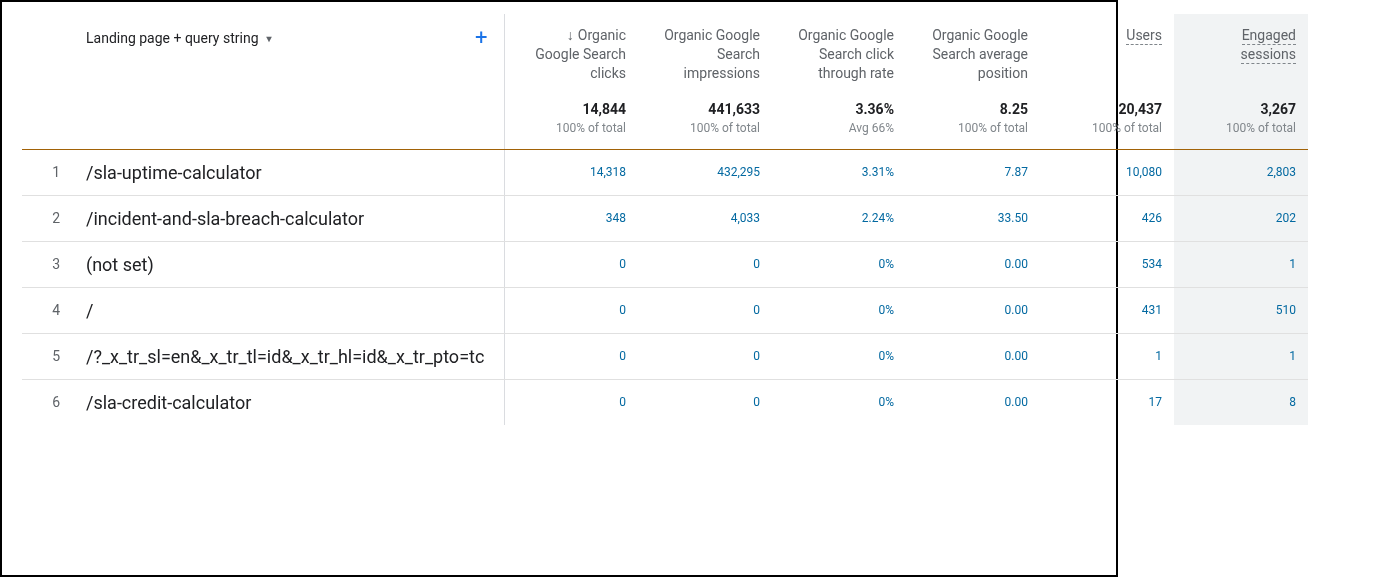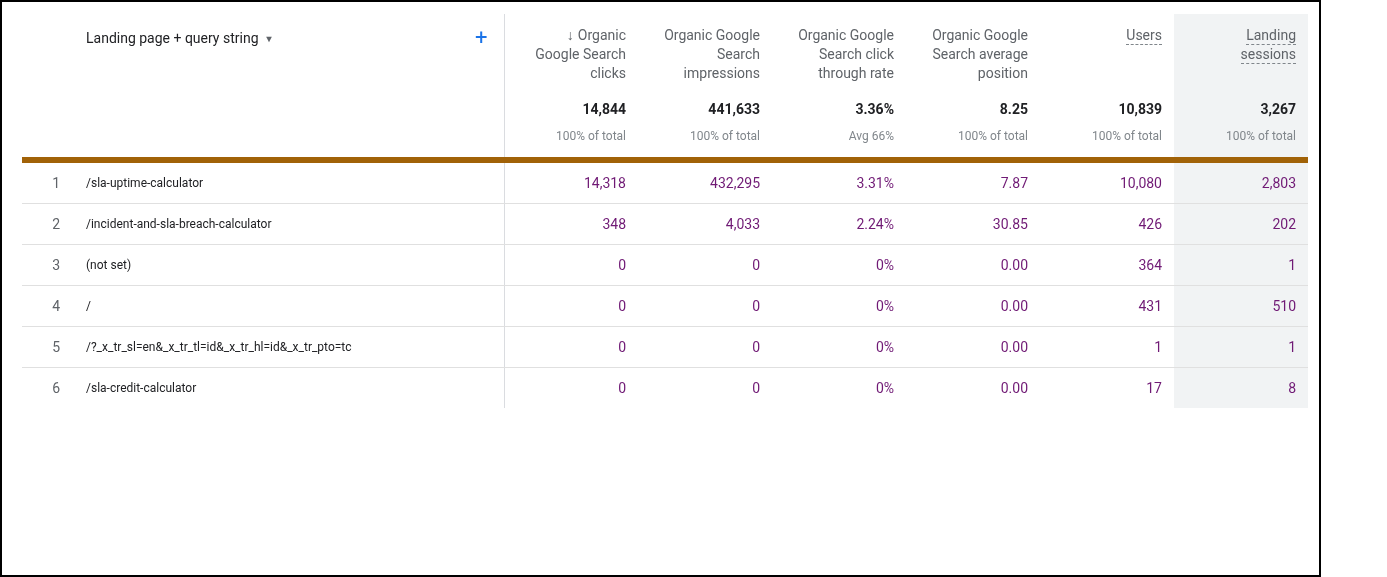--- a/index.html
+++ b/index.html
@@ -4,21 +4,21 @@
 <style>
   * { box-sizing: border-box; }
   html, body {
     margin: 0; padding: 0;
     font-family: Roboto, "Helvetica Neue", Arial, sans-serif;
     font-size: 14px;
     color: #5f6368;
     background: #fff;
   }
   .frame {
-    width: 1321px;
+    width: 1118px;
     height: 577px;
     border: 2px solid #000;
     background: #fff;
     position: relative;
     padding: 12px 20px 12px 20px;
   }
   table {
     border-collapse: collapse;
     width: 100%;
     table-layout: fixed;
@@ -64,55 +64,55 @@
     color: #5f6368;
     margin-right: 4px;
   }
   .underlined {
     border-bottom: 1px dashed #80868b;
     padding-bottom: 1px;
   }
   .vline-cell { border-right: 1px solid #dadce0; }
   .summary-row td {
     padding: 10px 12px 14px 8px;
-    border-bottom: 6px solid #a16207;
+    border-bottom: 1px solid #a16207;
   }
   .summary-val {
     text-align: right;
     color: #202124;
     font-weight: 700;
     font-size: 14px;
   }
   .summary-sub {
     text-align: right;
     color: #80868b;
     font-size: 12px;
-    margin-top: 12px;
+    margin-top: 4px;
     font-weight: 400;
   }
   .data-row td {
     padding: 12px 12px 12px 8px;
     border-bottom: 1px solid #e0e0e0;
     vertical-align: middle;
   }
   .row-idx {
     text-align: right;
     color: #5f6368;
     padding-right: 18px !important;
   }
   .row-dim {
     color: #202124;
-    font-size: 12px;
+    font-size: 18px;
     word-break: break-all;
     padding-right: 16px !important;
   }
   .row-val {
     text-align: right;
-    color: #701a75;
-    font-size: 14px;
+    color: #0369a1;
+    font-size: 12px;
   }
   .hl { background: #f1f3f4; }
   .data-row.last td { border-bottom: none; }
 </style>
 </head>
 <body>
 
 <div class="frame">
 <table>
   <colgroup>
@@ -145,21 +145,21 @@
     <th class="metric-hdr">
       <span>Organic Google Search click through rate</span>
     </th>
     <th class="metric-hdr">
       <span>Organic Google Search average position</span>
     </th>
     <th class="metric-hdr">
       <span class="underlined">Users</span>
     </th>
     <th class="metric-hdr hl">
-      <span class="underlined">Landing sessions</span>
+      <span class="underlined">Engaged sessions</span>
     </th>
   </tr>
 
   <tr class="summary-row">
     <td></td>
     <td class="vline-cell"></td>
     <td>
       <div class="summary-val">14,844</div>
       <div class="summary-sub">100% of total</div>
     </td>
@@ -169,21 +169,21 @@
     </td>
     <td>
       <div class="summary-val">3.36%</div>
       <div class="summary-sub">Avg 66%</div>
     </td>
     <td>
       <div class="summary-val">8.25</div>
       <div class="summary-sub">100% of total</div>
     </td>
     <td>
-      <div class="summary-val">10,839</div>
+      <div class="summary-val">20,437</div>
       <div class="summary-sub">100% of total</div>
     </td>
     <td class="hl">
       <div class="summary-val">3,267</div>
       <div class="summary-sub">100% of total</div>
     </td>
   </tr>
 
   </tbody>
       <tbody id="rows-body">
@@ -196,32 +196,32 @@
           <td class="row-val">7.87</td>
           <td class="row-val">10,080</td>
           <td class="row-val hl">2,803</td>
         </tr>
         <tr class="data-row">
           <td class="row-idx">2</td>
           <td class="row-dim vline-cell">/incident-and-sla-breach-calculator</td>
           <td class="row-val">348</td>
           <td class="row-val">4,033</td>
           <td class="row-val">2.24%</td>
-          <td class="row-val">30.85</td>
+          <td class="row-val">33.50</td>
           <td class="row-val">426</td>
           <td class="row-val hl">202</td>
         </tr>
         <tr class="data-row">
           <td class="row-idx">3</td>
           <td class="row-dim vline-cell">(not set)</td>
           <td class="row-val">0</td>
           <td class="row-val">0</td>
           <td class="row-val">0%</td>
           <td class="row-val">0.00</td>
-          <td class="row-val">364</td>
+          <td class="row-val">534</td>
           <td class="row-val hl">1</td>
         </tr>
         <tr class="data-row">
           <td class="row-idx">4</td>
           <td class="row-dim vline-cell">/</td>
           <td class="row-val">0</td>
           <td class="row-val">0</td>
           <td class="row-val">0%</td>
           <td class="row-val">0.00</td>
           <td class="row-val">431</td>

